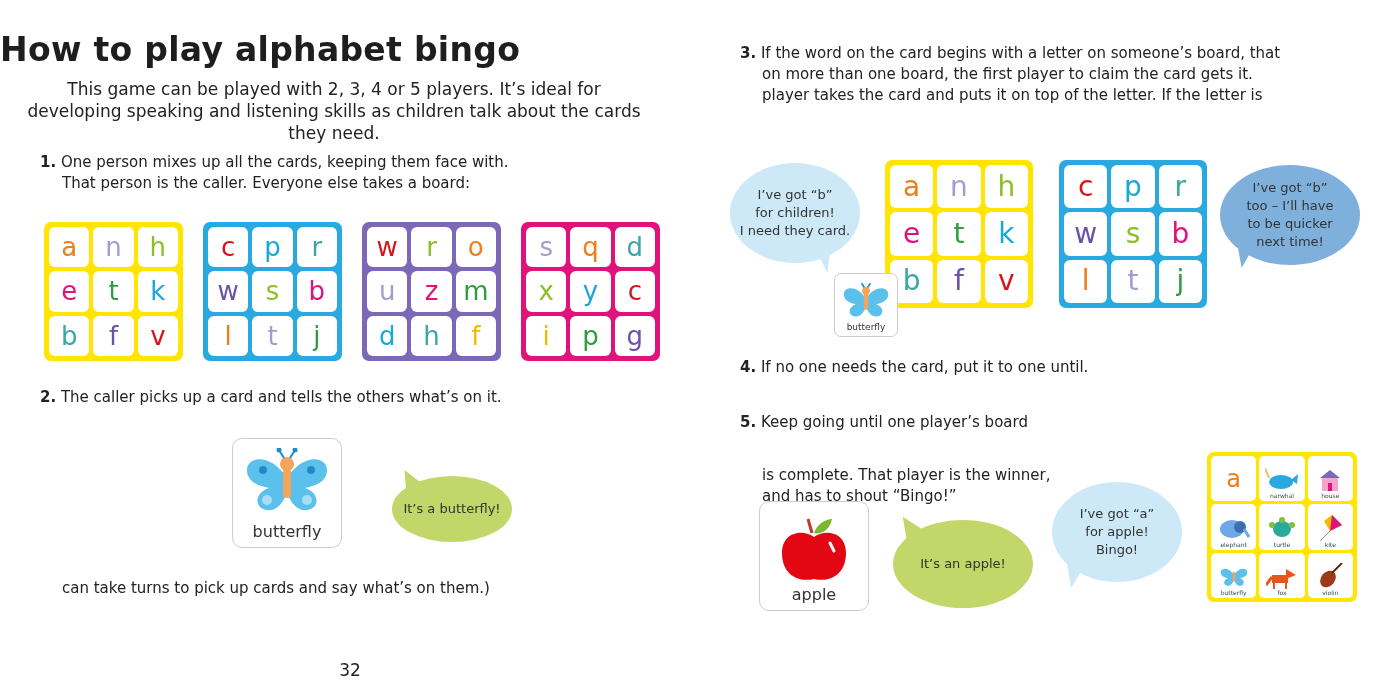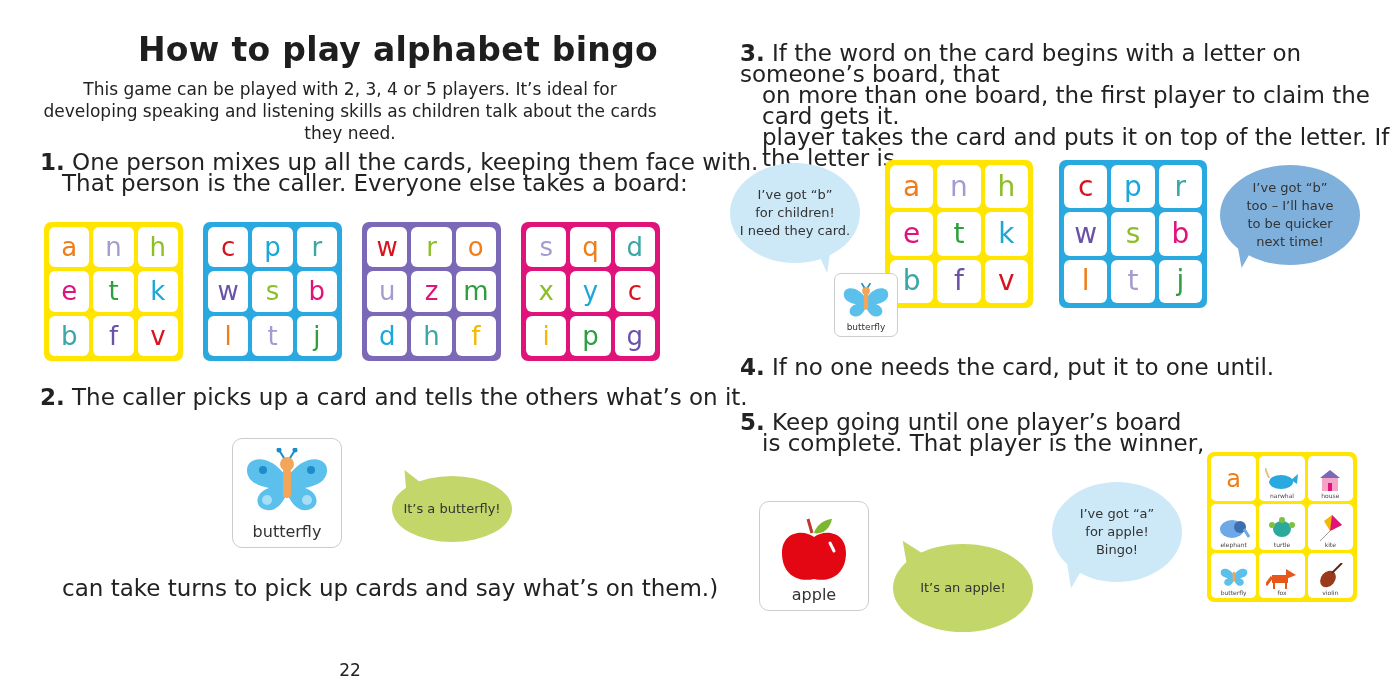--- a/index.html
+++ b/index.html
@@ -1,20 +1,20 @@
 <!DOCTYPE html>
 <html><head>
 <meta charset="utf-8">
 <style>
   html,body{margin:0;padding:0;}
   body{width:1400px;height:700px;background:#fff;position:relative;overflow:hidden;font-family:"DejaVu Sans","Liberation Sans",sans-serif;color:#222;}
   .abs{position:absolute;}
-  .title{left:0;width:700px;top:30px;text-align:center;font-size:33px;font-weight:bold;color:#1e1e1e;letter-spacing:0.3px;margin-left:48px;}
-  .intro{left:40px;width:620px;top:78px;text-align:center;font-size:17px;line-height:22px;}
-  .step{font-size:23px;line-height:21px;}
+  .title{left:0;width:700px;top:30px;font-size:33px;font-weight:bold;color:#1e1e1e;letter-spacing:0.3px;}
+  .intro{left:24px;width:620px;top:78px;text-align:center;font-size:17px;line-height:22px;}
+  .step{font-size:15px;line-height:21px;}
   .step .num{font-weight:bold;}
   .board{border-radius:7px;padding:5px;box-sizing:border-box;display:grid;grid-template-columns:repeat(3,1fr);grid-template-rows:repeat(3,1fr);gap:4px;}
   .cell{background:#fff;border-radius:6px;display:flex;align-items:center;justify-content:center;font-size:27px;line-height:1;}
   .card{background:#fff;border:1px solid #ccc;border-radius:10px;box-sizing:border-box;display:flex;flex-direction:column;align-items:center;justify-content:flex-end;}
   .card .lbl{font-size:16px;color:#333;margin-bottom:6px;}
   .bubble{display:flex;align-items:center;justify-content:center;text-align:center;border-radius:50%;font-size:13px;line-height:18px;color:#333;}
   .bubble .tail{position:absolute;width:0;height:0;}
   .pic{background:#fff;border-radius:5px;display:flex;flex-direction:column;align-items:center;justify-content:flex-end;font-size:6px;color:#444;overflow:hidden;}
   .pagenum{left:330px;top:660px;font-size:17px;width:40px;text-align:center;}
 </style>
@@ -99,21 +99,21 @@
 
 <div class="abs bubble" style="left:392px;top:476px;width:120px;height:66px;background:#c2d66a;">
   <div class="tail" style="left:10px;top:-8px;border-left:6px solid transparent;border-right:14px solid transparent;border-bottom:22px solid #c2d66a;transform:rotate(-20deg);"></div>
   <span>It’s a butterfly!</span>
 </div>
 
 <div class="abs step" style="left:62px;top:578px;">
   <div>can take turns to pick up cards and say what’s on them.)</div>
 </div>
 
-<div class="abs pagenum">22</div>
+<div class="abs pagenum">32</div>
 
 <div class="abs step" style="left:740px;top:43px;">
   <div><span class="num">3.</span> <span>If the word on the card begins with a letter on someone’s board, that</span></div>
   <div style="padding-left:22px;">on more than one board, the first player to claim the card gets it.</div>
   <div style="padding-left:22px;">player takes the card and puts it on top of the letter. If the letter is</div>
 </div>
 
 <div class="abs bubble" style="left:730px;top:163px;width:130px;height:100px;background:#cde9f8;">
   <div class="tail" style="left:90px;top:86px;border-left:4px solid transparent;border-right:10px solid transparent;border-top:24px solid #cde9f8;transform:rotate(-15deg);"></div>
   <div>
@@ -168,34 +168,35 @@
     <div>next time!</div>
   </div>
 </div>
 
 <div class="abs step" style="left:740px;top:357px;">
   <span class="num">4.</span> <span>If no one needs the card, put it to one until.</span>
 </div>
 
 <div class="abs step" style="left:740px;top:412px;">
   <div><span class="num">5.</span> <span>Keep going until one player’s board</span></div>
-  <div style="padding-left:22px;">is complete. That player is the winner,</div>
+  <div style="padding-left:22px;margin-top:32px;">is complete. That player is the winner,</div>
+  <div style="padding-left:22px;">and has to shout “Bingo!”</div>
 </div>
 
 <div class="abs card" style="left:759px;top:501px;width:110px;height:110px;">
   <svg width="80" height="70" viewBox="0 0 80 70">
     <path d="M38 18 L34 4" stroke="#c0392b" stroke-width="3"></path>
     <path d="M40 18 C44 6,56 4,58 4 C56 14,48 20,40 18 Z" fill="#7cb82f"></path>
     <path d="M40 22 C30 14,8 16,8 38 C8 58,22 68,40 64 C58 68,72 58,72 38 C72 16,50 14,40 22 Z" fill="#e30613"></path>
     <path d="M56 28 L60 36" stroke="#fff" stroke-width="3" stroke-linecap="round"></path>
   </svg>
   <div class="lbl">apple</div>
 </div>
 
-<div class="abs bubble" style="left:893px;top:544px;width:140px;height:88px;background:#c2d66a;">
+<div class="abs bubble" style="left:893px;top:520px;width:140px;height:88px;background:#c2d66a;">
   <div class="tail" style="left:8px;top:-6px;border-left:6px solid transparent;border-right:14px solid transparent;border-bottom:22px solid #c2d66a;transform:rotate(-25deg);"></div>
   <span>It’s an apple!</span>
 </div>
 
 <div class="abs bubble" style="left:1052px;top:482px;width:130px;height:100px;background:#cde9f8;">
   <div class="tail" style="left:12px;top:84px;border-left:10px solid transparent;border-right:6px solid transparent;border-top:22px solid #cde9f8;transform:rotate(15deg);"></div>
   <div>
     <div>I’ve got “a”</div>
     <div>for apple!</div>
     <div>Bingo!</div>

